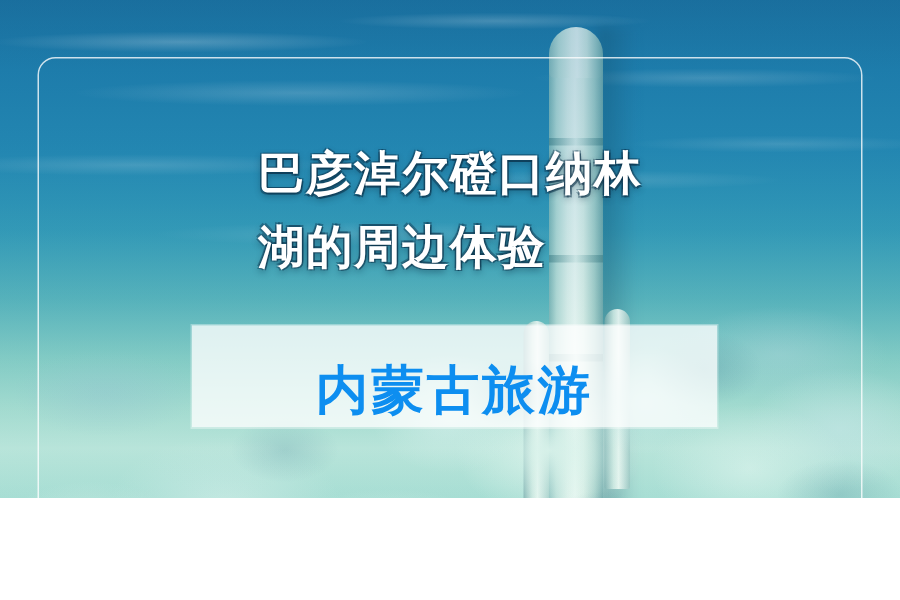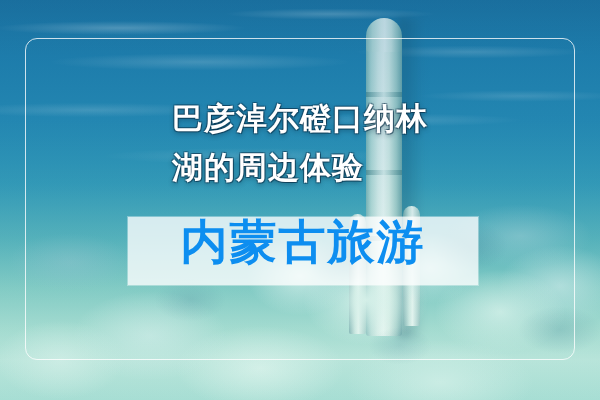--- a/index.html
+++ b/index.html
@@ -3,23 +3,24 @@
 <meta charset="utf-8">
 <style>
   * { margin:0; padding:0; box-sizing:border-box; }
   html, body {
     width:600px; height:400px;
     overflow:hidden;
     font-family:"Liberation Sans", sans-serif;
   }
   #banner {
     position:relative;
-    width:600px; height:400px;
+    width:600px; height:332px;
     overflow:hidden;
     background:#4c1d95;
+    font-family:Liberation Mono, monospace;
   }
 
   
   .bg-layer { position:absolute; inset:0; }
 
   
   .sky {
     background:
       linear-gradient(180deg,
         #1b6f9e 0%,
@@ -157,26 +158,26 @@
   
   .headline-band {
     position:absolute;
     left:128px; top:217px;
     width:350px; height:68px;
     background:rgba(255,255,255,.78);
     box-shadow:0 0 0 1px rgba(255,255,255,.35);
   }
   .headline {
     position:absolute;
-    left:128px; top:208px;
+    left:128px; top:226px;
     width:350px; height:68px;
     display:flex;
     align-items:center;
     justify-content:center;
-    font-size:47px;
+    font-size:35px;
     font-weight:bold;
     letter-spacing:2px;
     color:#0d8ef0;
     white-space:nowrap;
   }
 </style>
 </head>
 <body>
 
 <div id="banner">

